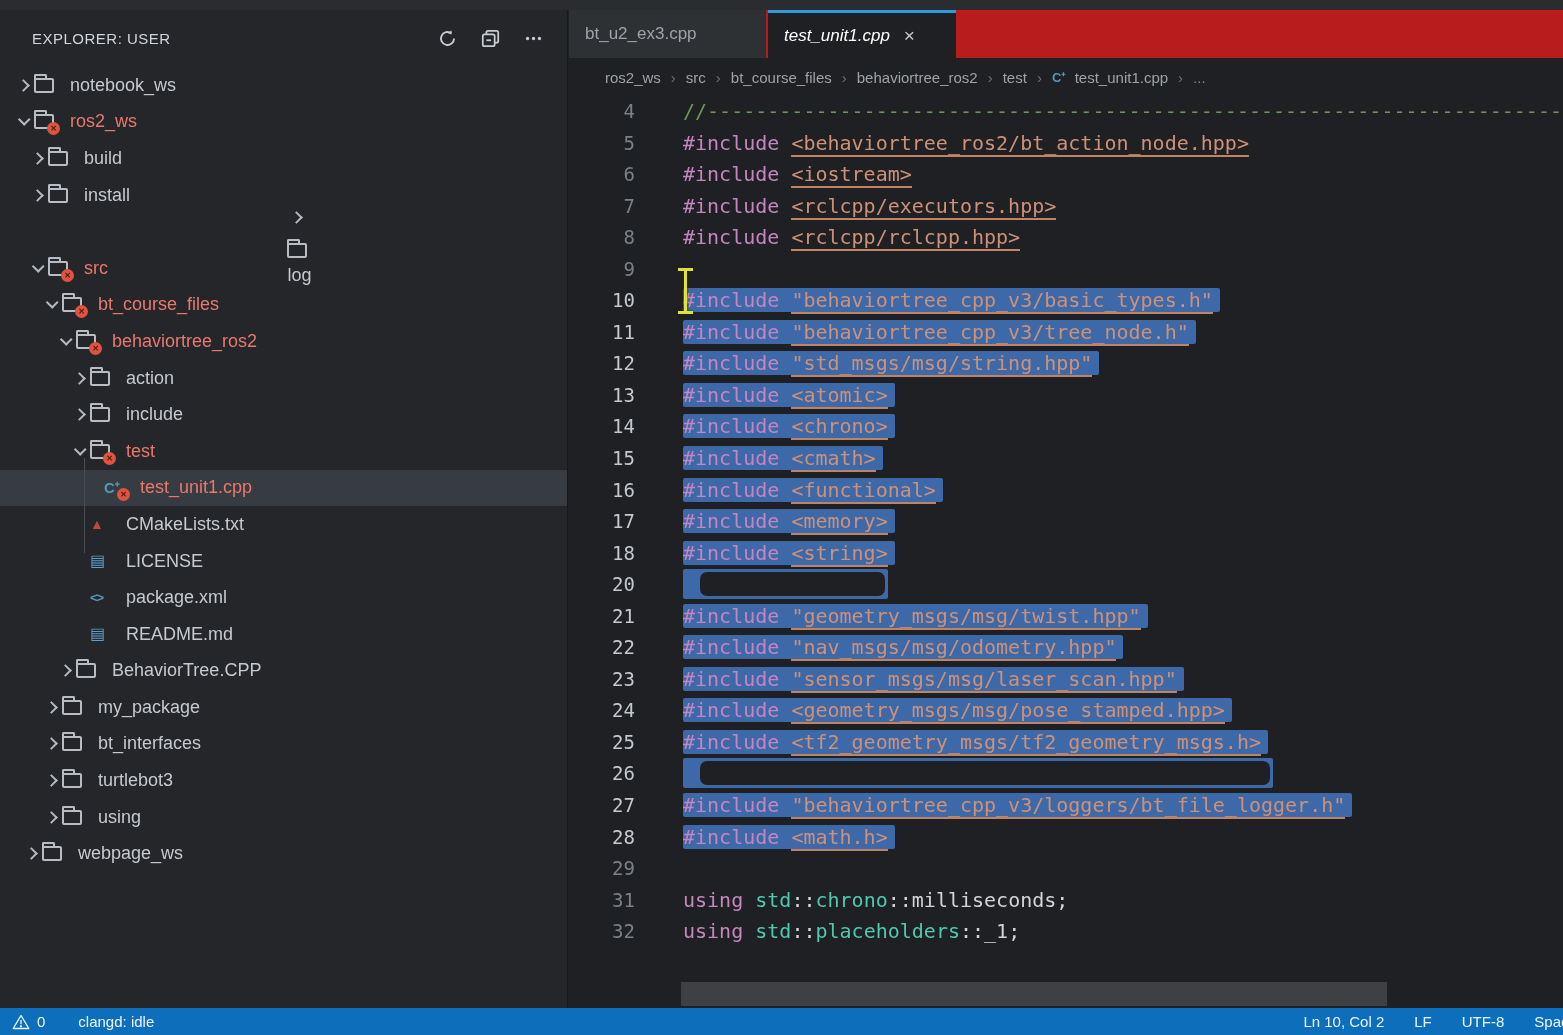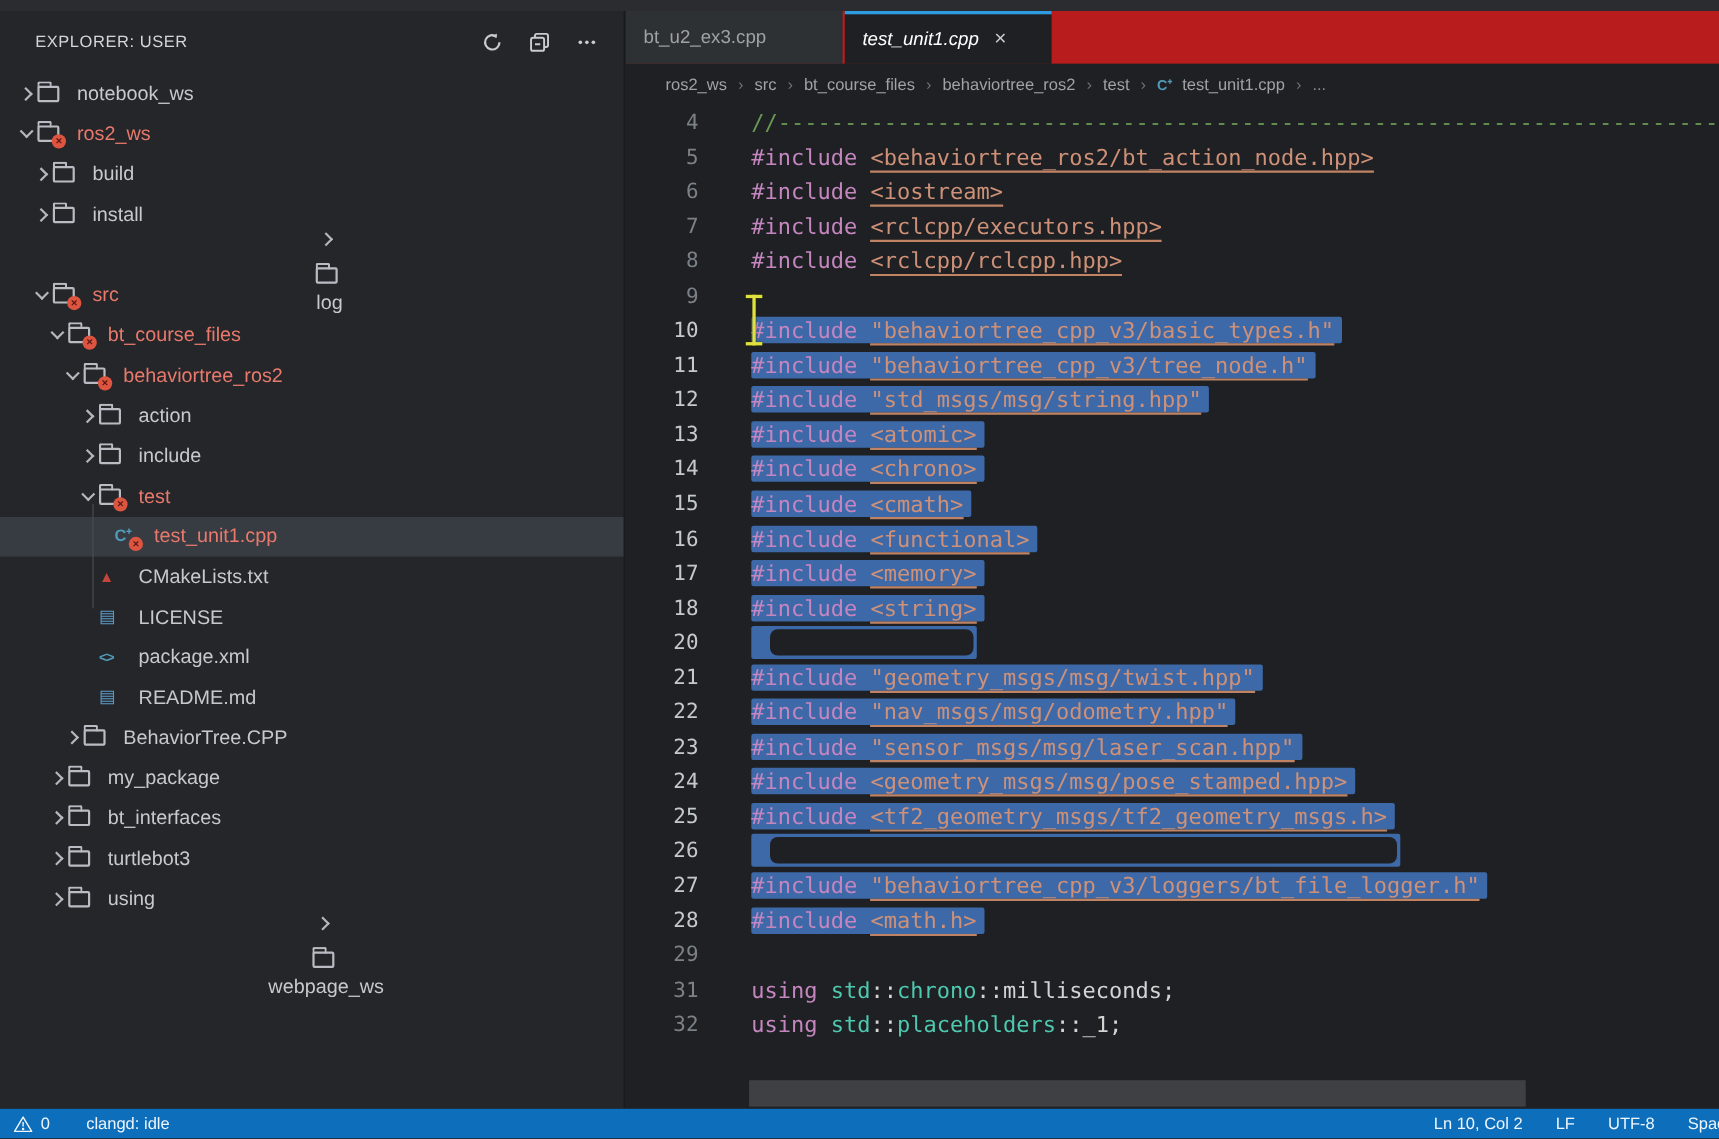--- a/index.html
+++ b/index.html
@@ -300,21 +300,21 @@
         </div>
         <div class="trow" style="padding-left: 40px;">
           <span class="chevbox">
             <span class="chev right"></span>
           </span>
           <span class="iconbox">
             <span class="fldr"></span>
           </span>
           <span class="tlabel">using</span>
         </div>
-        <div class="trow" style="padding-left: 20px; flex-direction: column;">
+        <div class="trow" style="padding-left: 20px;">
           <span class="chevbox">
             <span class="chev right"></span>
           </span>
           <span class="iconbox">
             <span class="fldr"></span>
           </span>
           <span class="tlabel">webpage_ws</span>
         </div>
       </div>
     <div class="indent-guide"></div>

